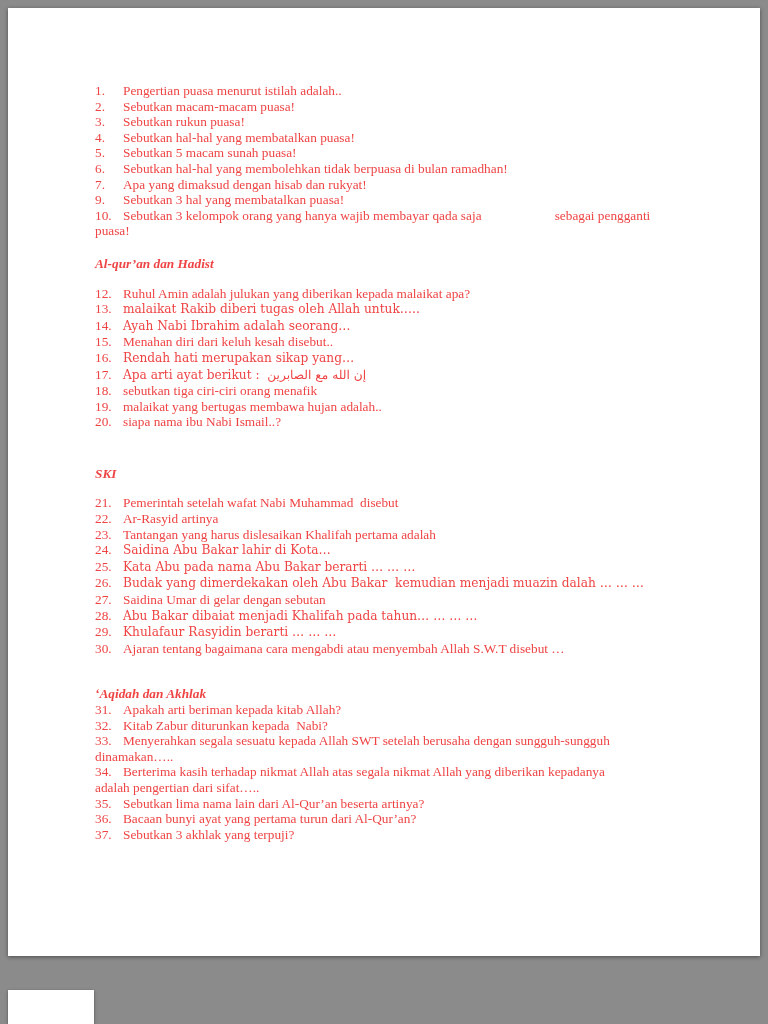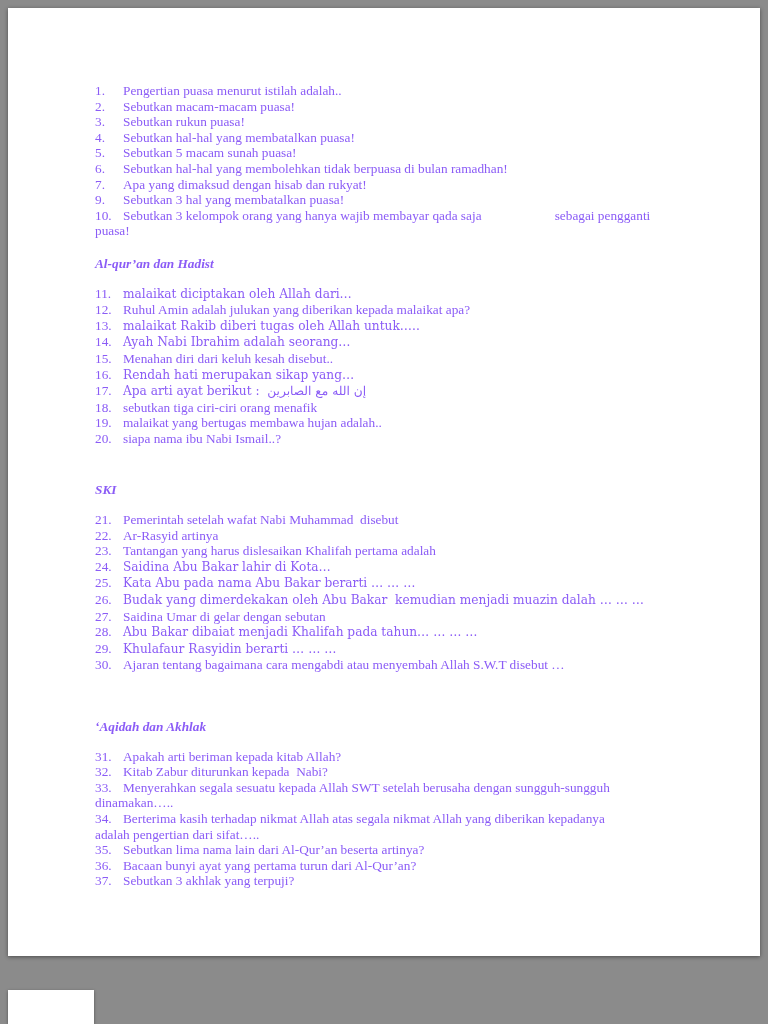--- a/index.html
+++ b/index.html
@@ -20,21 +20,21 @@
     top: 8px;
     width: 752px;
     height: 948px;
     background: #ffffff;
     box-shadow: 0 1px 4px rgba(0,0,0,0.45);
   }
   .content {
     padding: 75px 62px 0 87px;
     font-size: 13.3px;
     line-height: 15.6px;
-    color: #8b5cf6;
+    color: #ef4444;
   }
   .section.list .item {
     white-space: pre-wrap;
   }
   .num {
     display: inline-block;
     width: 28px;
     vertical-align: top;
   }
   .txt.alt {
@@ -47,22 +47,22 @@
   }
   .section.caption {
     text-align: center;
   }
   
   .sec-1 { margin-top: 17px; }  
   .sec-2 { margin-top: 14px; }
   .sec-3 { margin-top: 38px; }  
   .sec-4 { margin-top: 36px; }  
   .sec-5 { margin-top: 14px; }
-  .sec-6 { margin-top: 46px; }  
-  .sec-7 { margin-top: 14px; }
+  .sec-6 { margin-top: 30px; }  
+  .sec-7 { }
   .next-page {
     position: absolute;
     left: 8px;
     top: 990px;
     width: 86px;
     height: 34px;
     background: #ffffff;
     box-shadow: 0 1px 3px rgba(0,0,0,0.4);
   }
 </style>
@@ -78,21 +78,20 @@
         <div class="item"><span class="num">4.</span><span class="txt">Sebutkan hal-hal yang membatalkan puasa!</span></div>
         <div class="item"><span class="num">5.</span><span class="txt">Sebutkan 5 macam sunah puasa!</span></div>
         <div class="item"><span class="num">6.</span><span class="txt">Sebutkan hal-hal yang membolehkan tidak berpuasa di bulan ramadhan!</span></div>
         <div class="item"><span class="num">7.</span><span class="txt">Apa yang dimaksud dengan hisab dan rukyat!</span></div>
         <div class="item"><span class="num">9.</span><span class="txt">Sebutkan 3 hal yang membatalkan puasa!</span></div>
         <div class="item"><span class="num">10.</span><span class="txt">Sebutkan 3 kelompok orang yang hanya wajib membayar qada saja                      sebagai pengganti
 puasa!</span></div>
       </div>
       <div class="section sec-1 heading">Al-qur’an dan Hadist</div>
       <div class="section sec-2 list">
-        <div class="item"><span class="num">11.</span><span class="txt alt">malaikat diciptakan oleh Allah dari…</span></div>
         <div class="item"><span class="num">12.</span><span class="txt">Ruhul Amin adalah julukan yang diberikan kepada malaikat apa?</span></div>
         <div class="item"><span class="num">13.</span><span class="txt alt">malaikat Rakib diberi tugas oleh Allah untuk…..</span></div>
         <div class="item"><span class="num">14.</span><span class="txt alt">Ayah Nabi Ibrahim adalah seorang…</span></div>
         <div class="item"><span class="num">15.</span><span class="txt">Menahan diri dari keluh kesah disebut..</span></div>
         <div class="item"><span class="num">16.</span><span class="txt alt">Rendah hati merupakan sikap yang…</span></div>
         <div class="item"><span class="num">17.</span><span class="txt alt">Apa arti ayat berikut :  إن الله مع الصابرين</span></div>
         <div class="item"><span class="num">18.</span><span class="txt">sebutkan tiga ciri-ciri orang menafik</span></div>
         <div class="item"><span class="num">19.</span><span class="txt">malaikat yang bertugas membawa hujan adalah..</span></div>
         <div class="item"><span class="num">20.</span><span class="txt">siapa nama ibu Nabi Ismail..?</span></div>
       </div>

